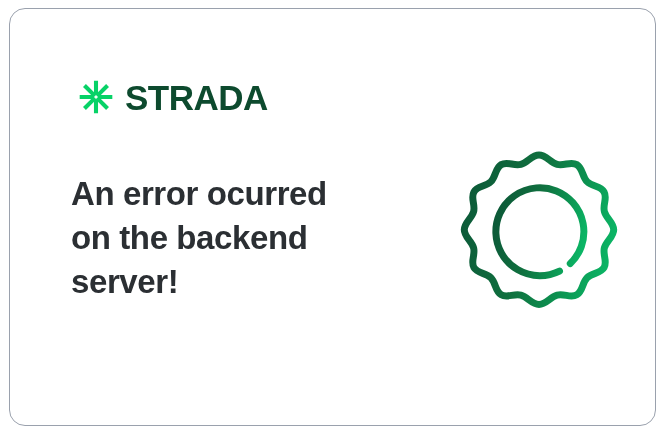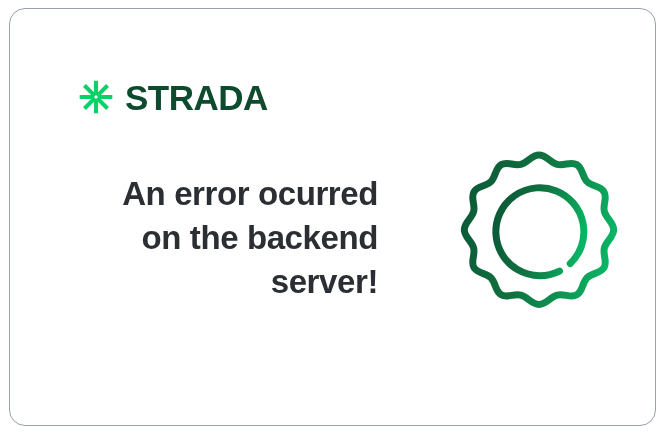--- a/index.html
+++ b/index.html
@@ -27,21 +27,20 @@
   .card {
     position: absolute;
     left: 9px;
     top: 8px;
     width: 647px;
     height: 418px;
     box-sizing: border-box;
     background: #ffffff;
     border: 1px solid #9aa1ad;
     border-radius: 16px;
-    text-align: right;
   }
 
   
   .brand {
     position: absolute;
     left: 69px;
     top: 66px;
     display: flex;
     align-items: center;
     gap: 12px;
@@ -59,21 +58,21 @@
     font-weight: 700;
     letter-spacing: -0.5px;
     color: #0d4a2e;
     line-height: 1;
     white-space: nowrap;
   }
 
   
   .headline {
     position: absolute;
-    left: 78px;
+    left: 61px;
     top: 163px;
     width: 290px;
     font-family: "Liberation Sans", sans-serif;
     font-size: 33px;
     font-weight: 700;
     line-height: 44px;
     letter-spacing: -0.4px;
     color: #2b2f33;
     margin: 0;
   }

